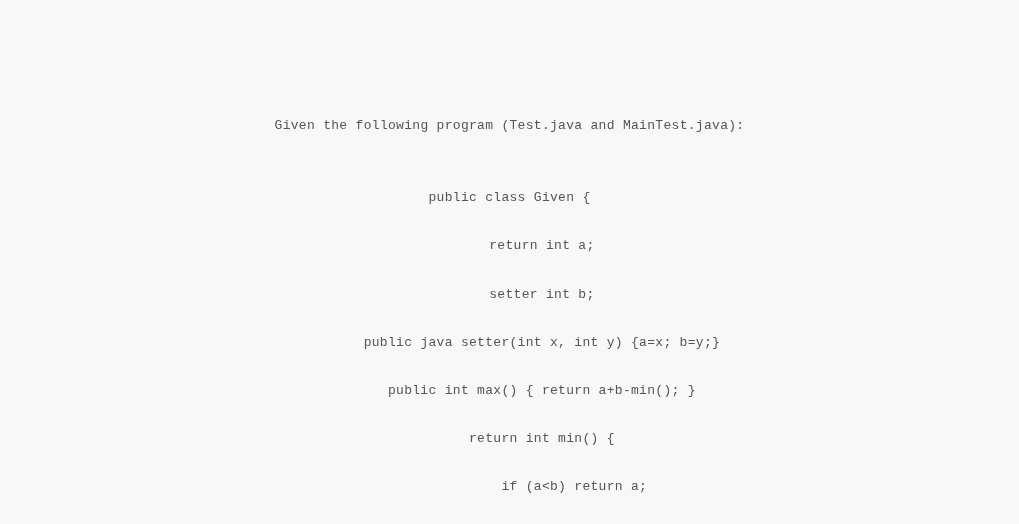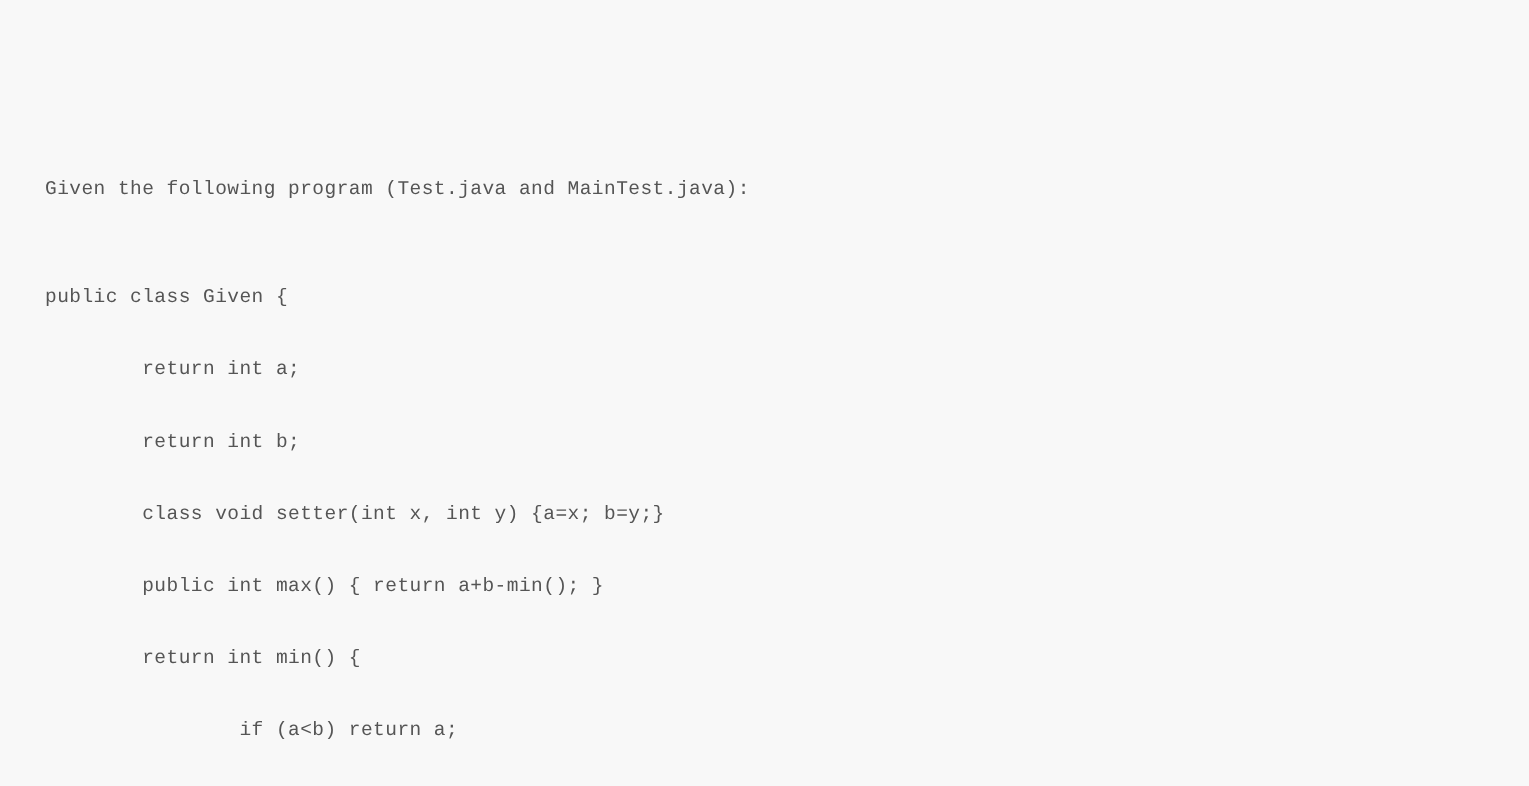--- a/index.html
+++ b/index.html
@@ -13,33 +13,34 @@
       line-height: 1.85;
       background: #f8f8f8;
       color: #555;
       padding: 18px 30px;
       width: 1019px;
       white-space: pre;
       letter-spacing: 0.3px;
     }
     .line {
       display: block;
+      text-align: center;
     }
   </style>
 </head>
 <body>
 
 
 
 <span class="line">Given the following program (Test.java and MainTest.java):</span>
 <span class="line"></span>
 <span class="line">public class Given {</span>
 <span class="line">        return int a;</span>
-<span class="line">        return int b;</span>
-<span class="line">        class void setter(int x, int y) {a=x; b=y;}</span>
+<span class="line">        setter int b;</span>
+<span class="line">        public java setter(int x, int y) {a=x; b=y;}</span>
 <span class="line">        public int max() { return a+b-min(); }</span>
 <span class="line">        return int min() {</span>
 <span class="line">                if (a&lt;b) return a;</span>
 <span class="line">                else return b;</span>
 
 
 <span class="line"></span>
 
 
 

